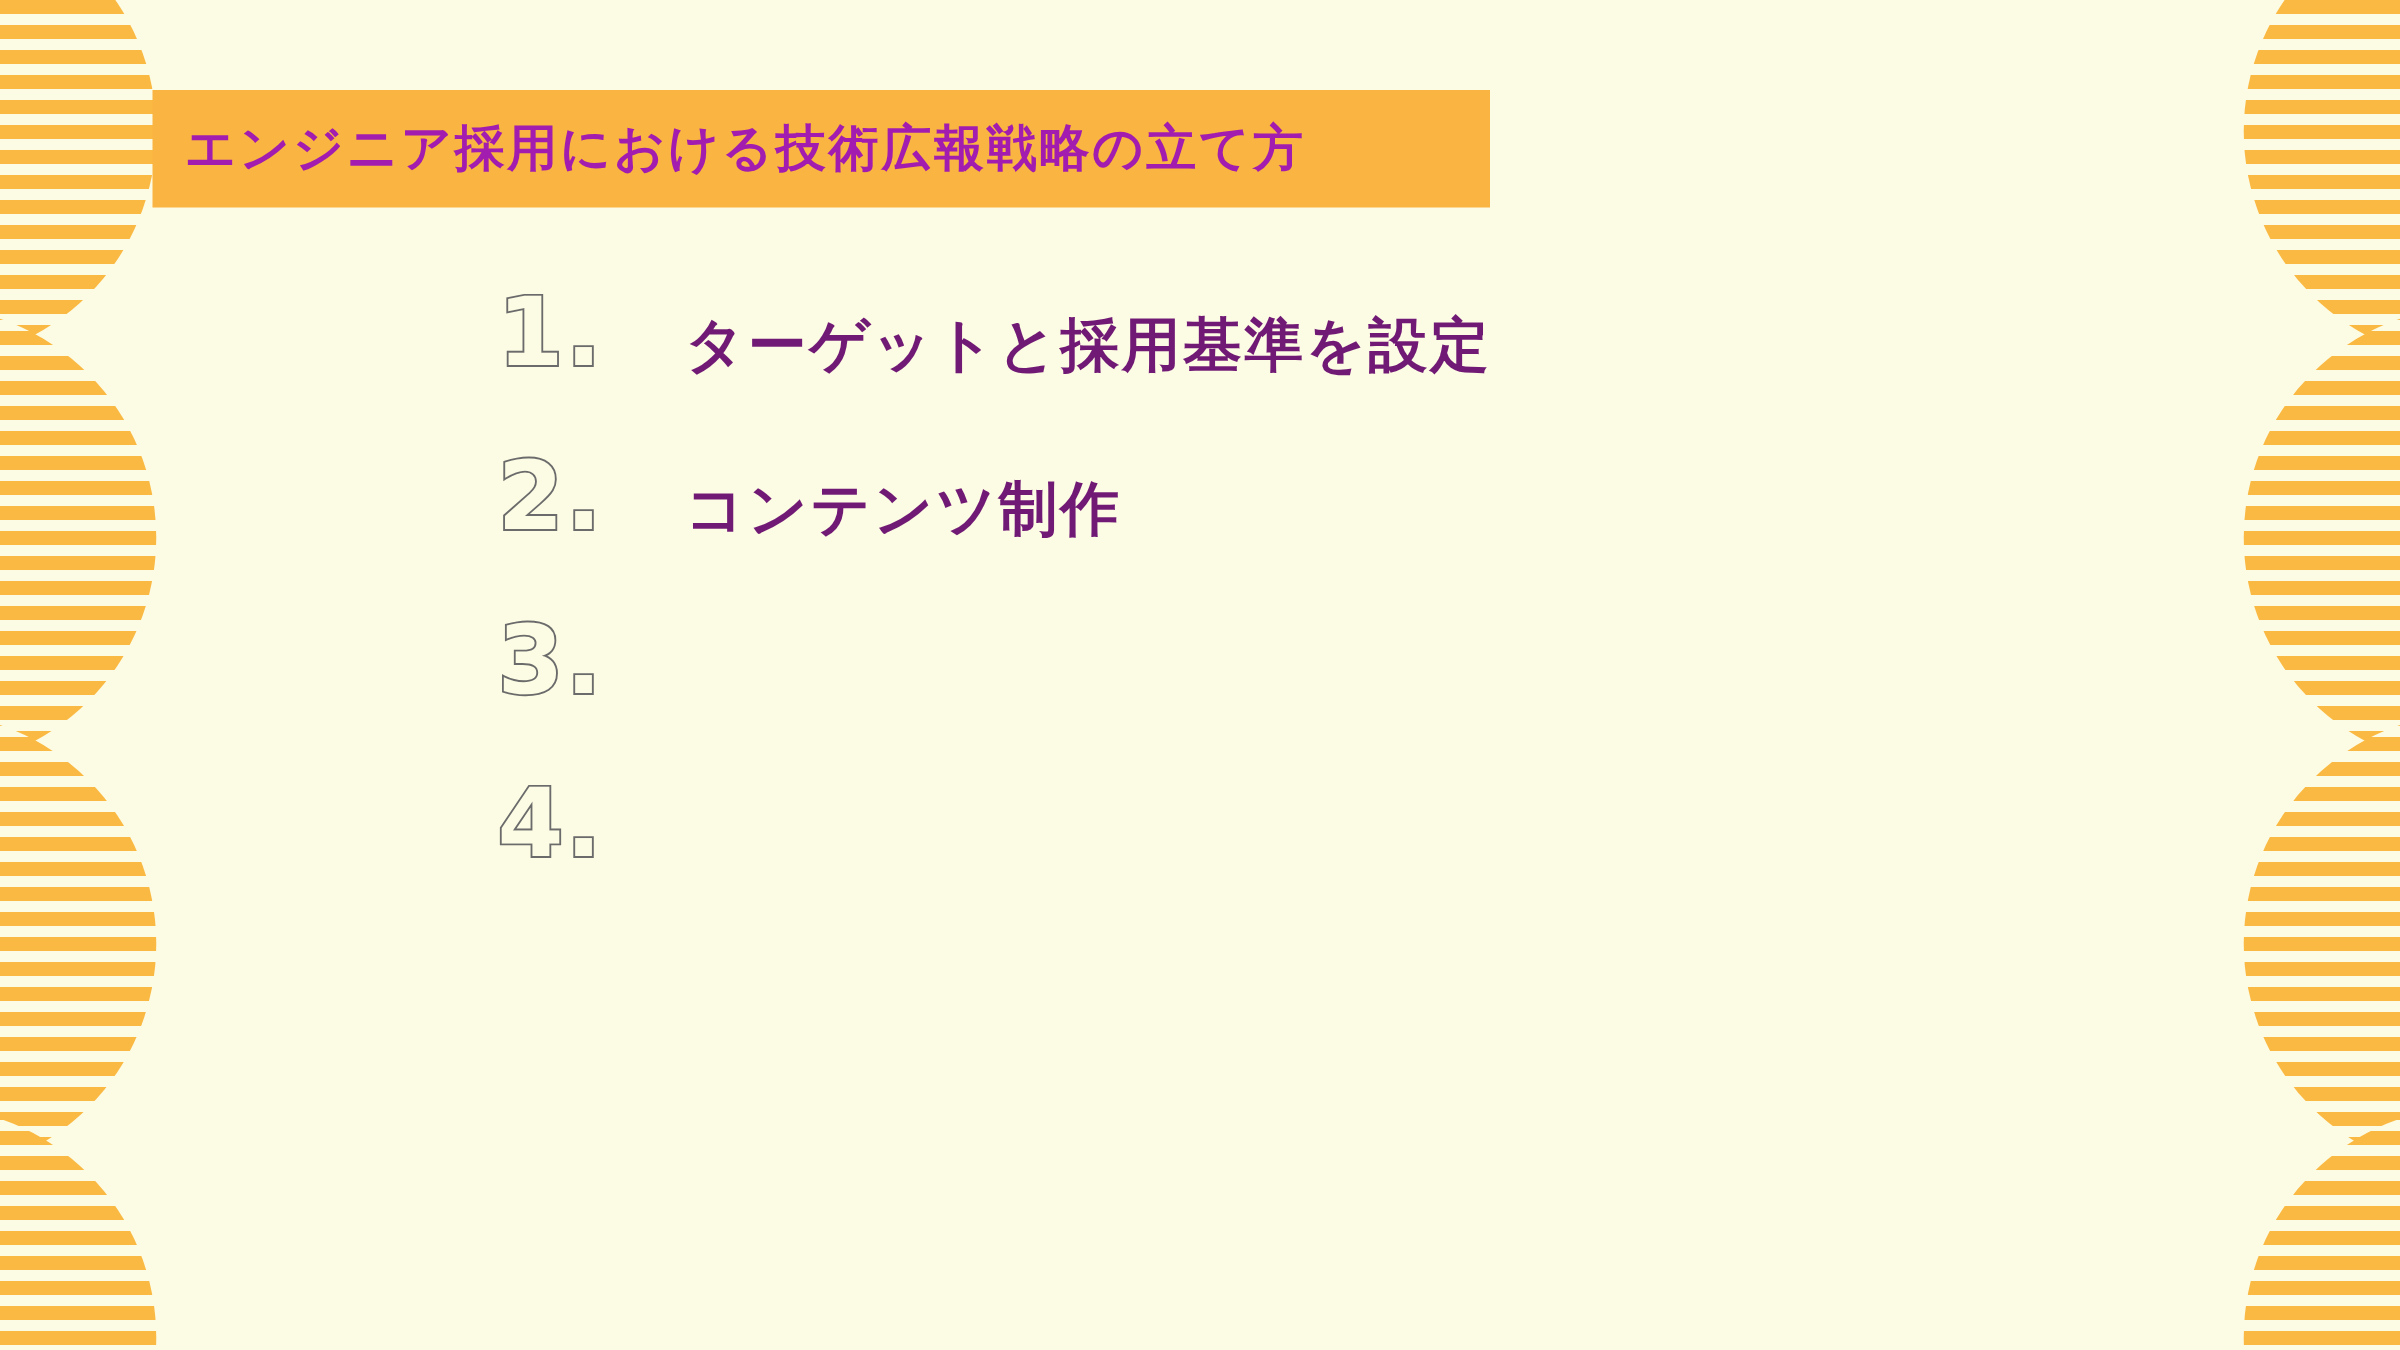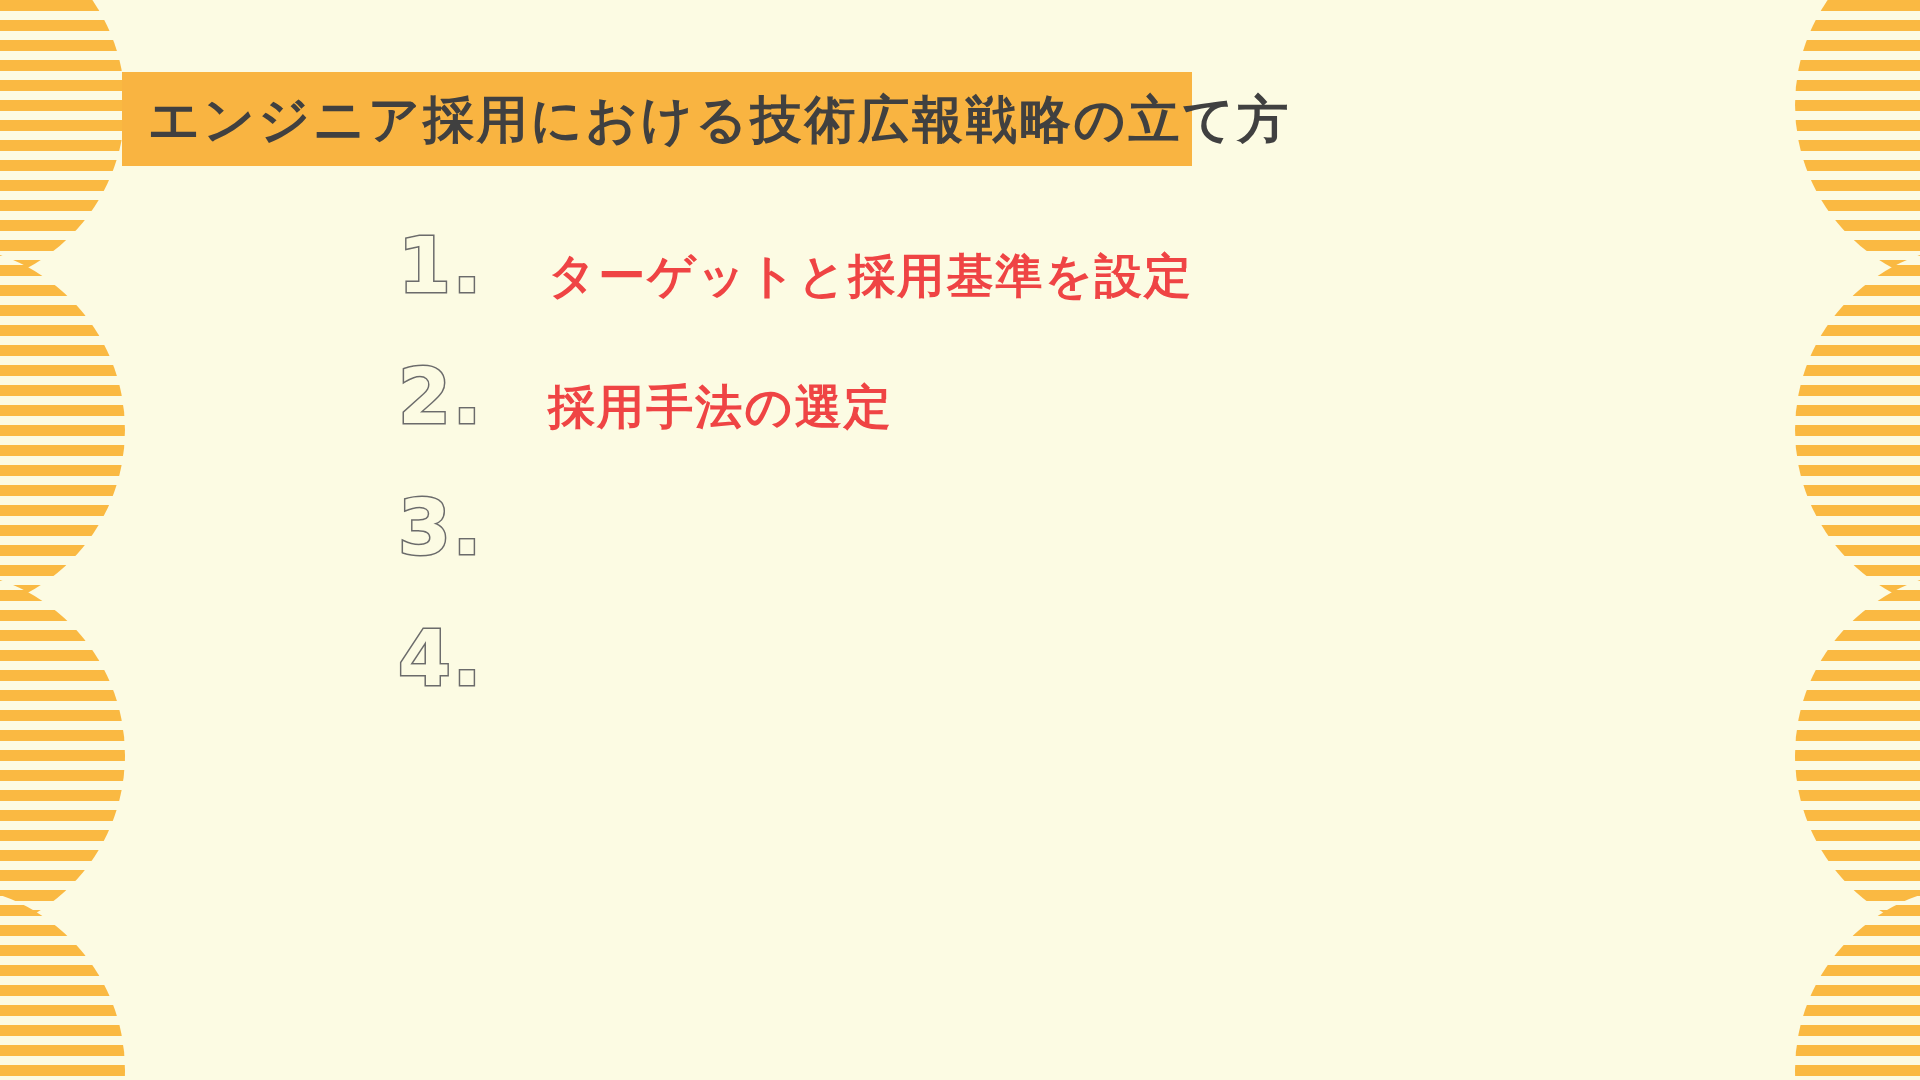--- a/index.html
+++ b/index.html
@@ -54,22 +54,22 @@
     top: 72px;
     width: 1070px;
     height: 94px;
     background: #F9B441;
     display: flex;
     align-items: center;
     box-sizing: border-box;
     padding: 0 26px;
   }
   #title-text {
-    color: #404040;
-    font-size: 51px;
+    color: #a21caf;
+    font-size: 40px;
     font-weight: 700;
     letter-spacing: 0.055em;
     line-height: 1;
     white-space: nowrap;
     font-family: "DejaVu Sans", "Liberation Sans", sans-serif;
   }
 
   
   #list {
     position: absolute;
@@ -92,21 +92,21 @@
     -webkit-text-stroke: 3px #6B6B6B;
     paint-order: stroke fill;
     letter-spacing: 0.02em;
     font-family: "DejaVu Sans", "Liberation Sans", sans-serif;
     white-space: nowrap;
   }
   .row-label {
     font-size: 47px;
     font-weight: 700;
     line-height: 1;
-    color: #ef4444;
+    color: #701a75;
     letter-spacing: 0.045em;
     white-space: nowrap;
     font-family: "DejaVu Sans", "Liberation Sans", sans-serif;
   }
 </style>
 </head>
 <body>
 
 <div id="slide">
 
@@ -128,21 +128,21 @@
     <span id="title-text">エンジニア採用における技術広報戦略の立て方</span>
   </div>
 
   <div id="list">
       <div class="list-row">
         <div class="row-number">1.</div>
         <div class="row-label">ターゲットと採用基準を設定</div>
       </div>
       <div class="list-row">
         <div class="row-number">2.</div>
-        <div class="row-label">採用手法の選定</div>
+        <div class="row-label">コンテンツ制作</div>
       </div>
       <div class="list-row">
         <div class="row-number">3.</div>
       </div>
       <div class="list-row">
         <div class="row-number">4.</div>
       </div>
     </div>
 
 </div>

